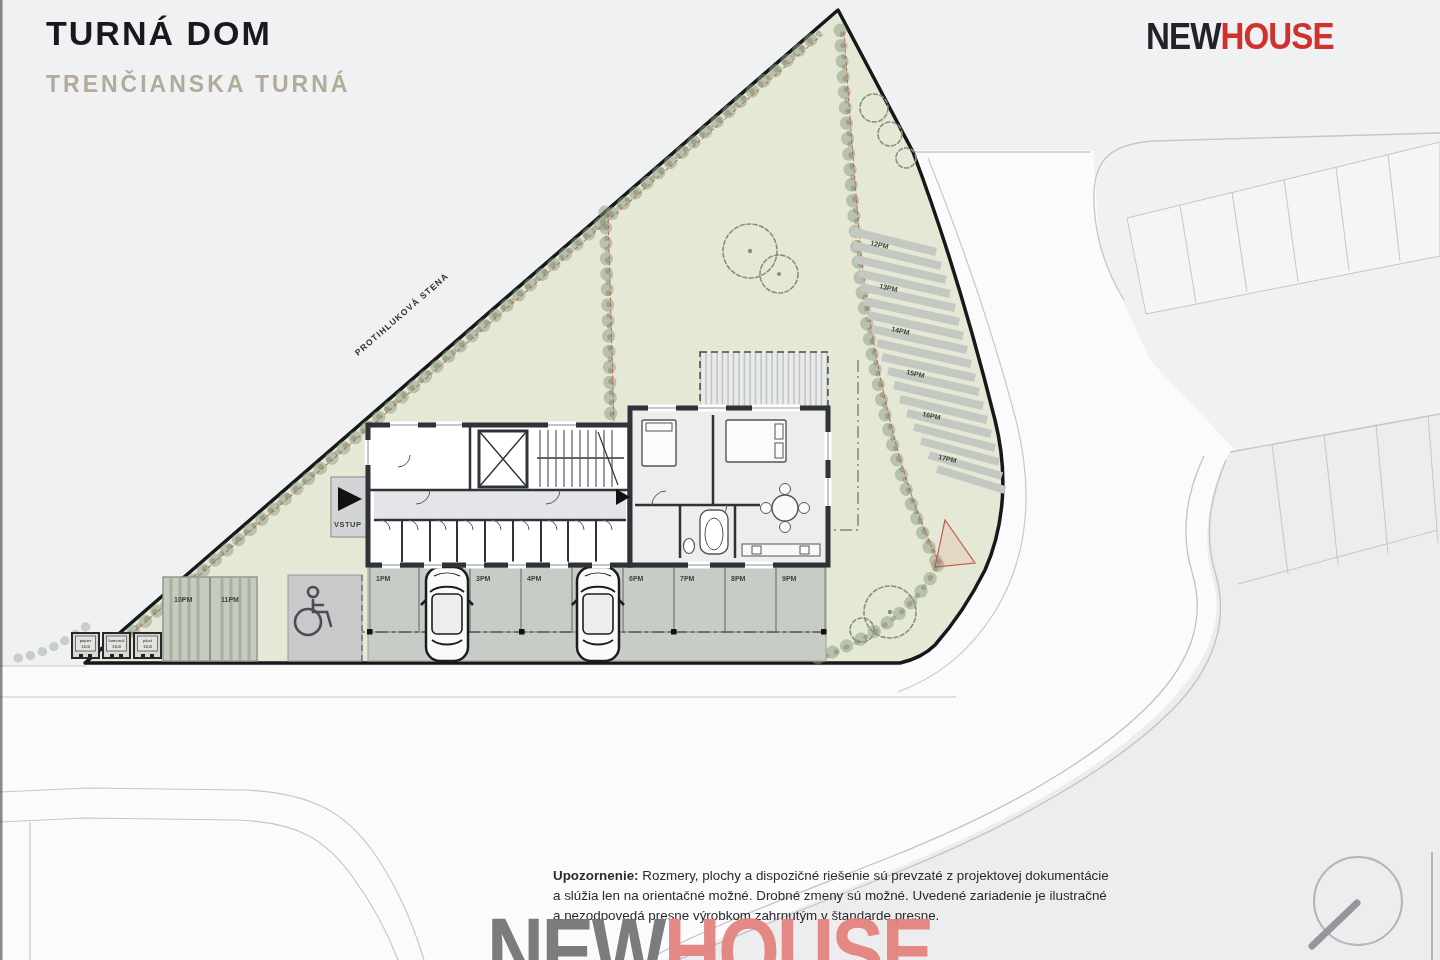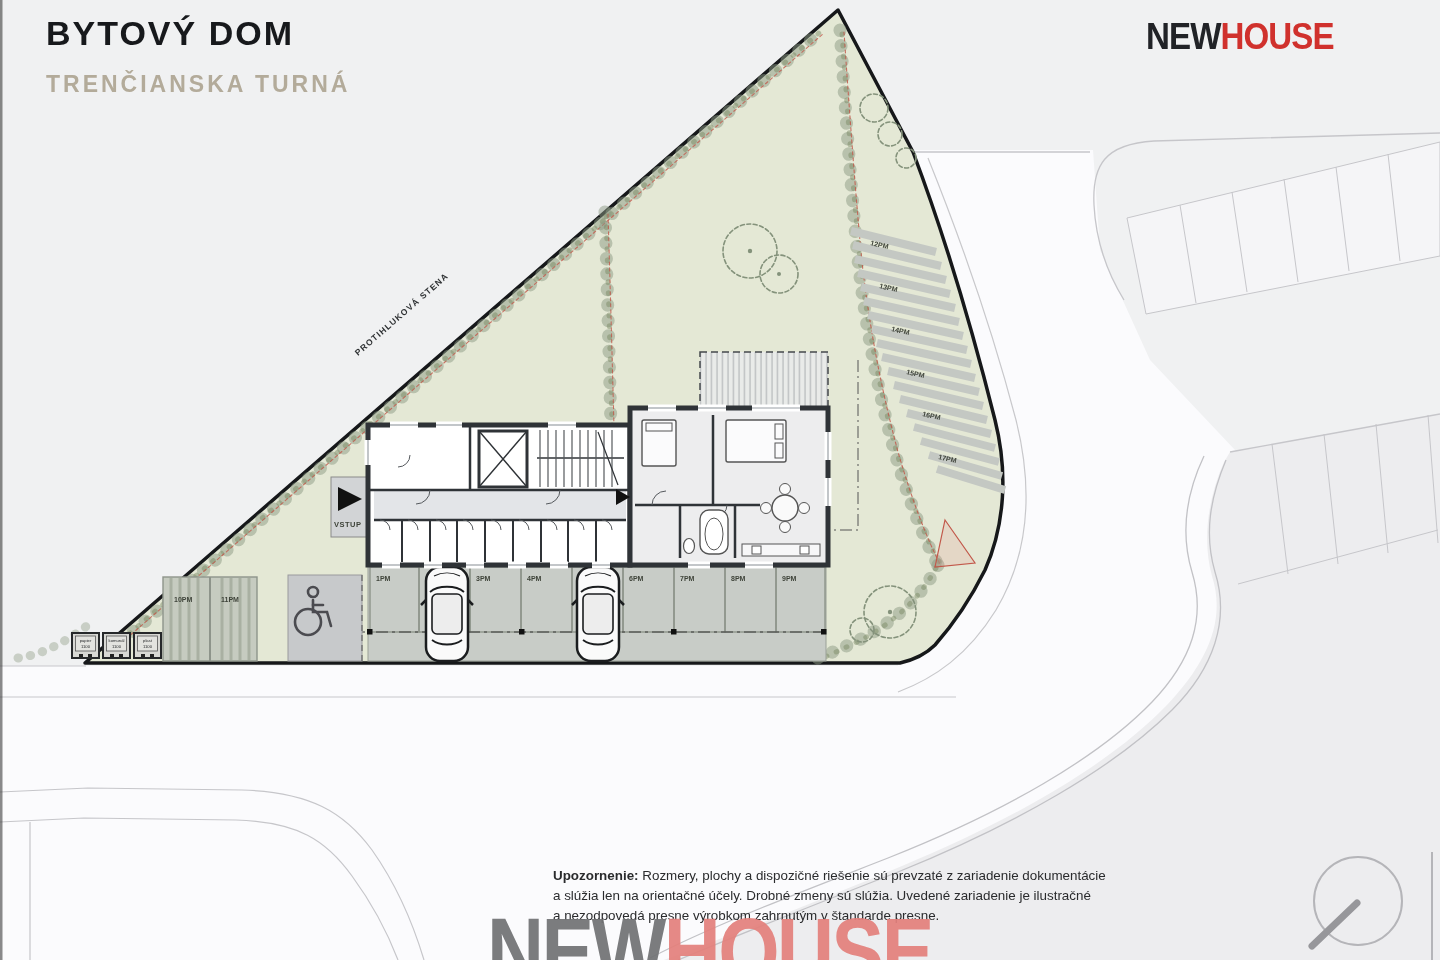--- a/index.html
+++ b/index.html
@@ -384,31 +384,31 @@
           <line x1="424" y1="565" x2="442" y2="565"></line>
       <line x1="466" y1="565" x2="484" y2="565"></line>
           <line x1="508" y1="565" x2="526" y2="565"></line>
       <line x1="550" y1="565" x2="568" y2="565"></line>
           <line x1="592" y1="565" x2="610" y2="565"></line>
     </g>
   </g>
 </svg>
 
 <div class="header">
-  <div class="title">BYTOVÝ DOM</div>
+  <div class="title">TURNÁ DOM</div>
   <div class="subtitle">TRENČIANSKA TURNÁ</div>
 </div>
 
 <div class="brand">
   <span class="nw">NEW</span><span class="hs">HOUSE</span>
 </div>
 
 <div class="disclaimer">
-  <b>Upozornenie:</b><span> Rozmery, plochy a dispozičné riešenie sú prevzaté z zariadenie dokumentácie</span><br>
-  <span>a slúžia len na orientačné účely. Drobné zmeny sú slúžia. Uvedené zariadenie je ilustračné</span><br>
+  <b>Upozornenie:</b><span> Rozmery, plochy a dispozičné riešenie sú prevzaté z projektovej dokumentácie</span><br>
+  <span>a slúžia len na orientačné možné. Drobné zmeny sú možné. Uvedené zariadenie je ilustračné</span><br>
   <span>a nezodpovedá presne výrobkom zahrnutým v štandarde presne.</span>
 </div>
 
 <div class="watermark">
   <span class="nw">NEW</span><span class="hs">HOUSE</span>
 </div>
 
 </div>
 
 </body></html>

